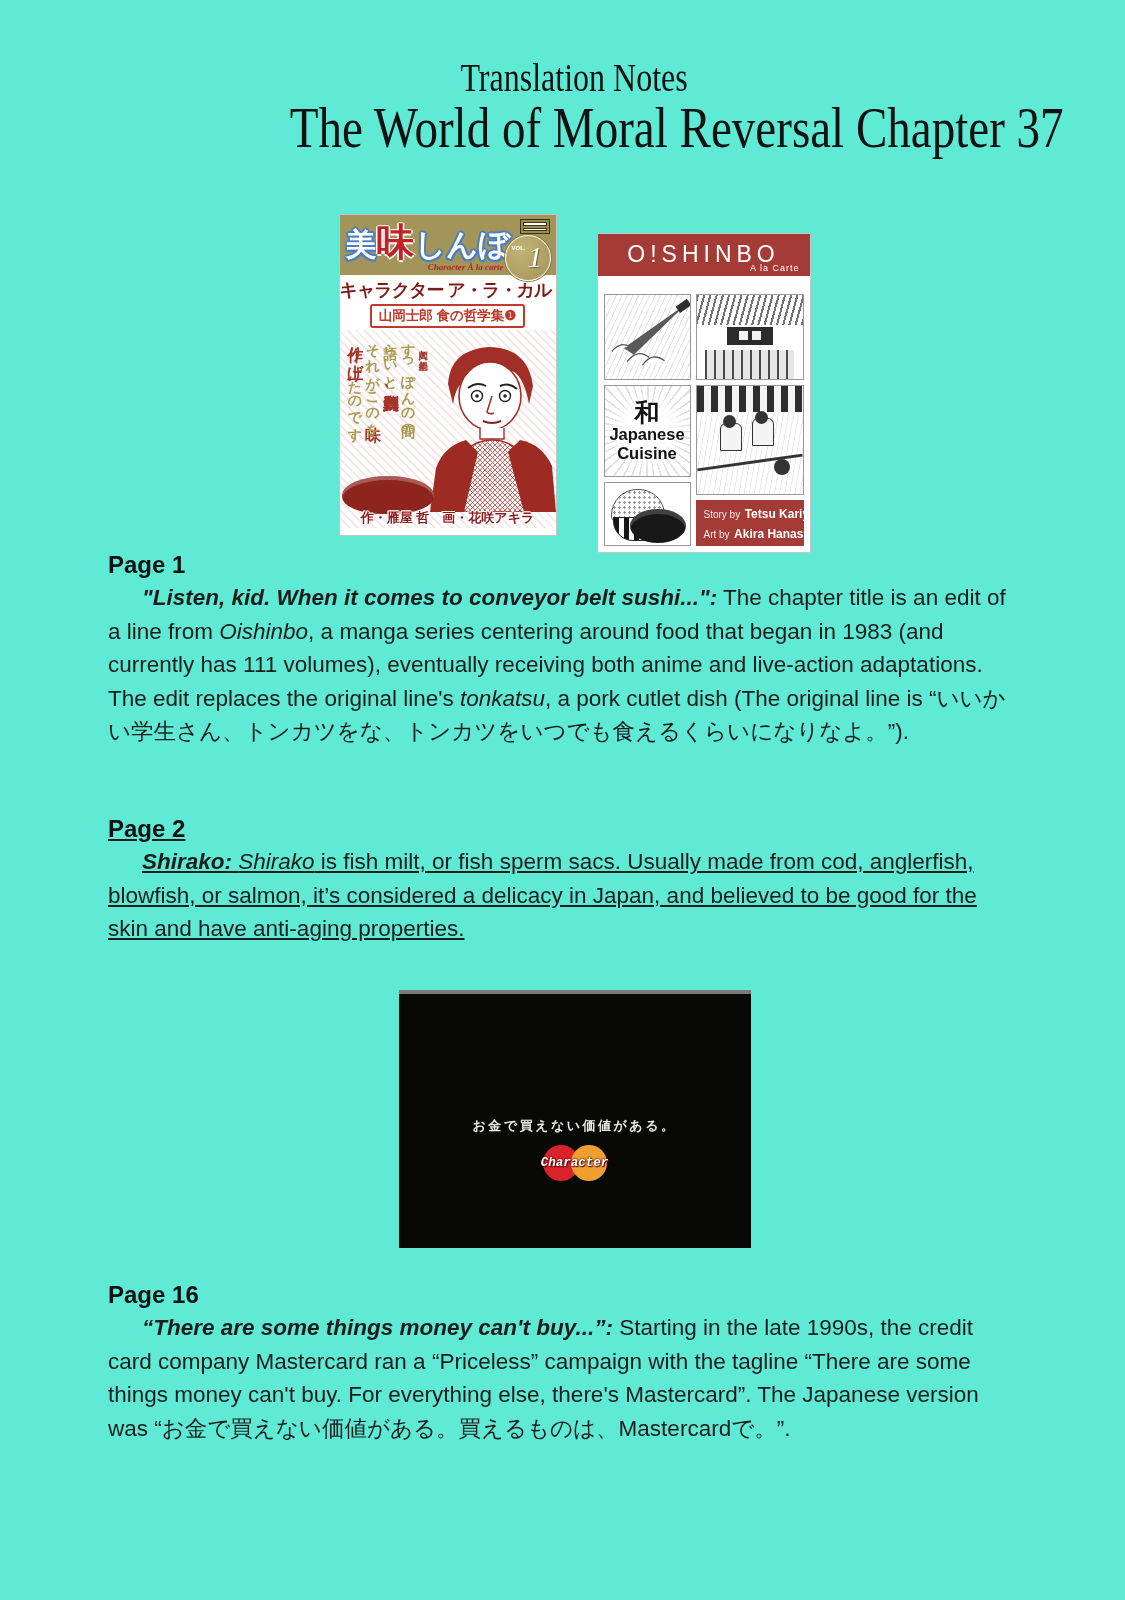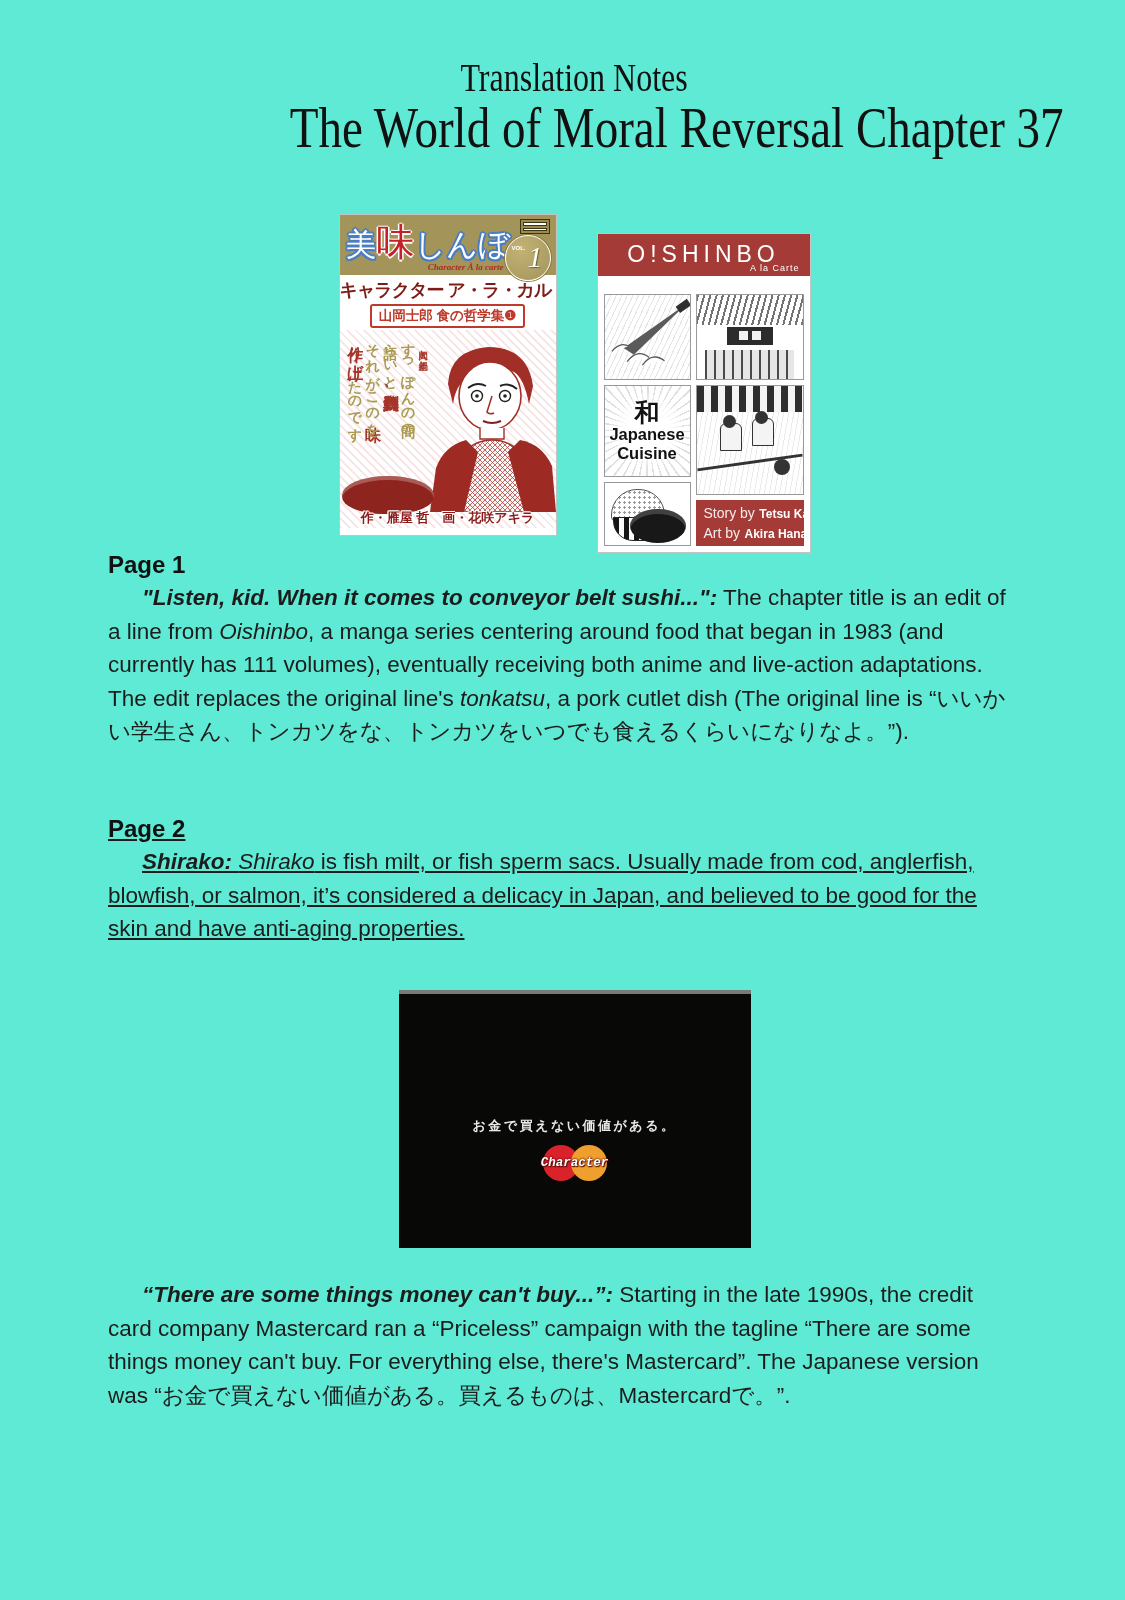--- a/index.html
+++ b/index.html
@@ -13,21 +13,21 @@
   .title-big>span{display:inline-block;font-family:cursive;font-size:56px;transform:scaleX(.84);transform-origin:center;color:#111;}
 
   
   .covers{position:absolute;top:214px;left:0;right:0;display:flex;justify-content:center;gap:40px;}
   .cover{box-sizing:border-box;border:1px solid #c4c4c4;background:#fff;position:relative;overflow:hidden;}
   .cover-jp{width:218px;height:322px;}
   .cover-en{width:214px;height:320px;margin-top:19px;display:flex;flex-direction:column;gap:12px;}
 
   
   .jp-banner{position:relative;height:60px;background:#a3945a;}
-  .jp-logo{position:absolute;left:6px;top:8px;white-space:nowrap;font-weight:400;line-height:1;}
+  .jp-logo{position:absolute;left:6px;top:8px;white-space:nowrap;font-weight:700;line-height:1;}
   .jp-logo .blue-out{color:#fff;font-size:31px;text-shadow:-2px 0 #4b7ec0,2px 0 #4b7ec0,0 -2px #4b7ec0,0 2px #4b7ec0,-1.5px -1.5px #4b7ec0,1.5px 1.5px #4b7ec0,1.5px -1.5px #4b7ec0,-1.5px 1.5px #4b7ec0;}
   .jp-logo .red-chr{color:#c32127;font-size:38px;text-shadow:-1.5px 0 #fff,1.5px 0 #fff,0 -1.5px #fff,0 1.5px #fff;}
   .jp-script{position:absolute;right:52px;bottom:3px;font-family:cursive;font-style:italic;font-size:9px;color:#b02a20;font-weight:bold;}
   .vol-circle{position:absolute;right:5px;top:20px;width:44px;height:44px;border-radius:50%;
               background:radial-gradient(circle at 35% 30%,#c2b275,#a3945a);border:1px solid #fff;box-shadow:0 0 0 1px #8a7b42;}
   .vol-circle .vol{position:absolute;left:6px;top:9px;font-size:6px;color:#fff;font-weight:bold;}
   .vol-circle .num{position:absolute;right:7px;top:4px;font-family:"Liberation Serif",serif;font-style:italic;font-size:30px;color:#fff;text-shadow:1px 1px 1px #6e5f2c;}
   .jp-badge{position:absolute;right:6px;top:4px;width:30px;height:15px;background:#9a8b4c;border:1px solid #3c3418;display:flex;flex-direction:column;gap:2px;padding:2px;box-sizing:border-box;}
   .jp-badge i{display:block;height:3px;background:#fff;border:1px solid #3c3418;}
   .jp-subtitle{text-align:center;font-size:18px;font-weight:900;color:#7e1d17;margin-top:3px;letter-spacing:-1px;white-space:nowrap;}
@@ -76,21 +76,21 @@
   .p-int .counter{position:absolute;left:0;right:0;bottom:28%;height:3px;background:#333;transform:rotate(-8deg);}
   .p-rice{flex:1;min-height:64px;}
   .p-rice .rice{position:absolute;left:6px;top:6px;width:52px;height:30px;border-radius:26px 26px 4px 4px;background:
       radial-gradient(#9a9a9a 1px,transparent 1.4px);background-size:5px 5px;background-color:#fff;border:1.5px solid #555;}
   .p-rice .bowl{position:absolute;left:8px;top:34px;width:48px;height:22px;border-radius:0 0 20px 20px;
       background:repeating-linear-gradient(90deg,#151515 0 5px,#fafafa 5px 10px);border:1.5px solid #222;}
   .p-rice .soup{position:absolute;right:4px;bottom:2px;width:56px;height:34px;border-radius:50%;background:#181818;
       box-shadow:inset 0 5px 0 rgba(255,255,255,.18);}
   .p-credits{height:46px;background:#a43b36;display:flex;flex-direction:column;justify-content:center;padding-left:8px;gap:2px;border:none;}
   .p-credits .line{color:#fff;white-space:nowrap;line-height:1.1;}
-  .p-credits .by{font-size:14px;opacity:.9;}
+  .p-credits .by{font-size:10px;opacity:.9;}
   .p-credits .nm{font-size:12px;font-weight:800;}
 
   
   .section{position:absolute;left:108px;width:912px;}
   .sec-p1{top:548px;} .sec-p2{top:812px;text-decoration:underline;} .sec-p16{top:1278px;}
   .sec-h{font-size:24px;font-weight:bold;color:#111;line-height:33px;margin:0;}
   .sec-body{margin:0;font-size:22.5px;line-height:33.5px;color:#1c1c1c;text-indent:34px;}
   .lead{font-weight:bold;font-style:italic;}
   .it{font-style:italic;}
 
@@ -238,16 +238,17 @@
   <div class="ad">
     <div class="ad-tagline">お金で買えない価値がある。</div>
     <div class="mc">
       <div class="c c-red"></div>
       <div class="c c-org"></div>
       <div class="mc-text">Character</div>
     </div>
   </div>
 
   <div class="section sec-p16">
+    <h3 class="sec-h">Page 16</h3>
     <p class="sec-body"><span class="lead">“There are some things money can't buy...”:</span><span> Starting in the late 1990s, the credit card company Mastercard ran a “Priceless” campaign with the tagline “There are some things money can't buy. For everything else, there's Mastercard”. The Japanese version was “お金で買えない価値がある。買えるものは、Mastercardで。”.</span></p>
   </div>
 
 </div>
 
 </body></html>

